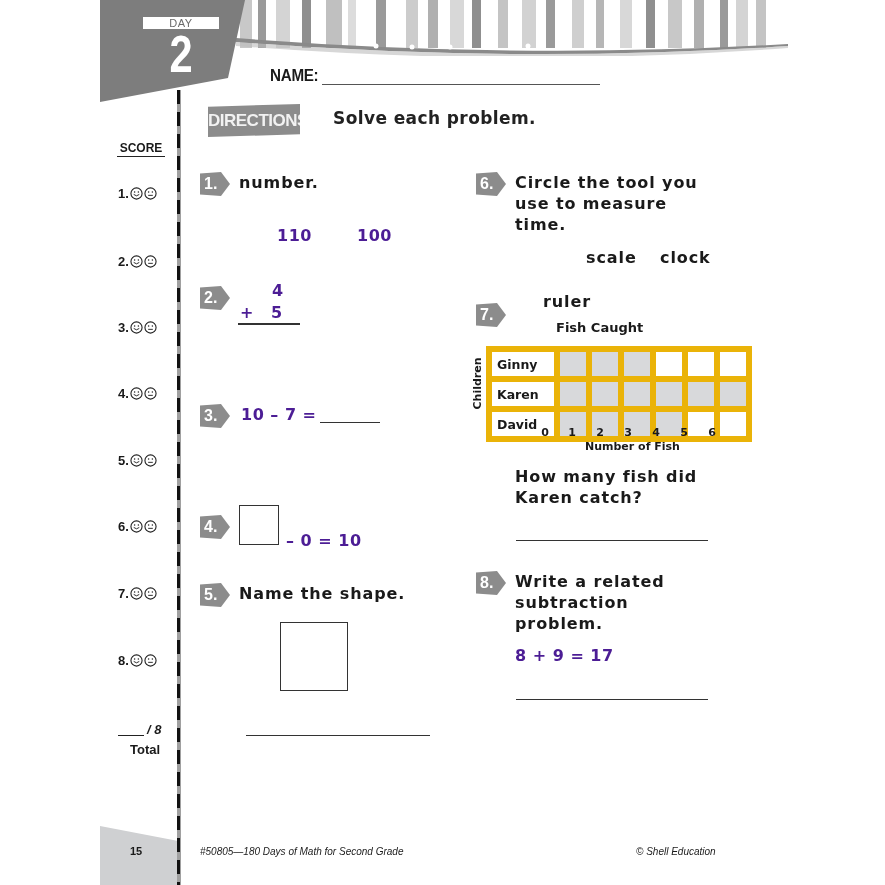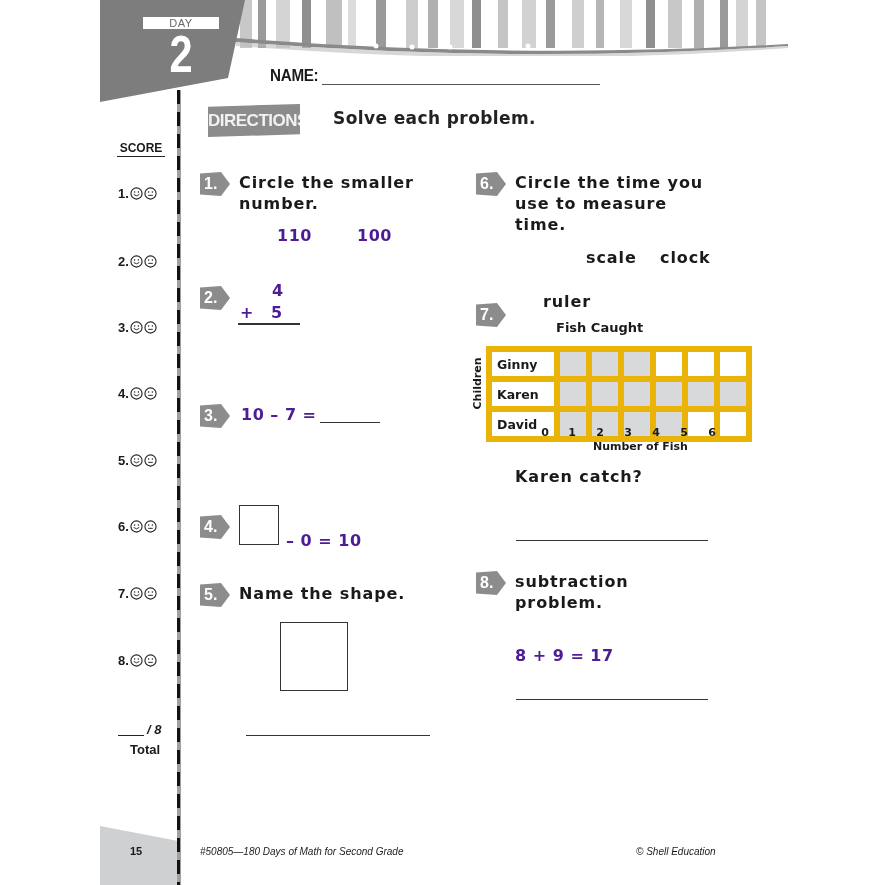--- a/index.html
+++ b/index.html
@@ -54,21 +54,21 @@
   .box { border:1.5px solid #333; background:#fff; }
 
   
   .chart-title { left:556px; top:320px; font-size:13px; font-weight:bold; }
   .grid { left:486px; top:346px; border-collapse:collapse; }
   .grid td { border:6px solid #eab308; width:26px; height:24px; padding:0; }
   .grid td.name { width:57px; font-size:12.5px; font-weight:bold; padding-left:5px; }
   .grid td.fill { background:#d8d9db; }
   .ylabel { left:460px; top:380px; font-size:11px; font-weight:bold; transform:rotate(-90deg); transform-origin:center; }
   .tick { top:426px; font-size:11px; font-weight:bold; width:12px; text-align:center; }
-  .xlabel { left:585px; top:440px; font-size:11px; font-weight:bold;margin-left:8px; }
+  .xlabel { left:585px; top:440px; font-size:11px; font-weight:bold; }
 
   .footer-page { left:100px; top:826px; width:77px; height:59px; background:#cfd0d2;
                  clip-path:polygon(0 0,100% 25%,100% 100%,0 100%); }
   .footer-num { left:130px; top:845px; font-family:"Liberation Sans", sans-serif; font-weight:bold; font-size:11px; }
   .footer-title { left:200px; top:846px; font-family:"Liberation Sans", sans-serif; font-style:italic; font-size:10px; }
   .footer-copy { left:636px; top:846px; font-family:"Liberation Sans", sans-serif; font-style:italic; font-size:10px; }
 </style>
 </head>
 <body>
 
@@ -246,21 +246,20 @@
       <line x1="4.5" y1="9" x2="9.5" y2="9" stroke="#222" stroke-width="1"></line>
     </svg>
 </div>
 
 <div class="abs total-line"></div>
 <div class="abs total-of">/ 8</div>
 <div class="abs total-label">Total</div>
 
 <div class="abs qbadge" style="left:200px;top:172px;">1.</div>
 <div class="abs qtext" style="left:239px;top:172px;">
-  <div>Circle the smaller</div>
   <div>number.</div>
 </div>
 <div class="abs qnum" style="left:277px;top:226px;">110</div>
 <div class="abs qnum" style="left:357px;top:226px;">100</div>
 
 <div class="abs qbadge" style="left:200px;top:286px;">2.</div>
 <div class="abs qnum" style="left:272px;top:281px;">4</div>
 <div class="abs qnum" style="left:240px;top:303px;">+</div>
 <div class="abs qnum" style="left:271px;top:303px;">5</div>
 <div class="abs" style="left:238px;top:323px;width:62px;height:1.5px;background:#333;"></div>
@@ -273,21 +272,21 @@
 <div class="abs box" style="left:239px;top:505px;width:38px;height:38px;"></div>
 <div class="abs qnum" style="left:286px;top:515px;margin-top:16px;">– 0 = 10</div>
 
 <div class="abs qbadge" style="left:200px;top:583px;">5.</div>
 <div class="abs qtext" style="left:239px;top:583px;">Name the shape.</div>
 <div class="abs box" style="left:280px;top:622px;width:66px;height:67px;"></div>
 <div class="abs blank" style="left:246px;top:735px;width:184px;"></div>
 
 <div class="abs qbadge" style="left:476px;top:172px;">6.</div>
 <div class="abs qtext" style="left:515px;top:172px;">
-  <div>Circle the time you</div>
+  <div>Circle the tool you</div>
   <div>use to measure</div>
   <div>time.</div>
 </div>
 <div class="abs qtext" style="left:543px;top:247px;margin-top:44px;">ruler</div>
 <div class="abs qtext" style="left:586px;top:247px;">scale</div>
 <div class="abs qtext" style="left:660px;top:247px;">clock</div>
 
 <div class="abs qbadge" style="left:476px;top:303px;">7.</div>
 <div class="abs chart-title">Fish Caught</div>
 <div class="abs ylabel" style="left:452px;top:378px;width:50px;text-align:center;">Children</div>
@@ -325,26 +324,28 @@
 <div class="abs tick" style="left:539px;">0</div>
 <div class="abs tick" style="left:566px;">1</div>
 <div class="abs tick" style="left:594px;">2</div>
 <div class="abs tick" style="left:622px;">3</div>
 <div class="abs tick" style="left:650px;">4</div>
 <div class="abs tick" style="left:678px;">5</div>
 <div class="abs tick" style="left:706px;">6</div>
 <div class="abs xlabel">Number of Fish</div>
 
 <div class="abs qtext" style="left:515px;top:466px;">
+  <div>How many fish did</div>
   <div>Karen catch?</div>
 </div>
 <div class="abs blank" style="left:516px;top:540px;width:192px;"></div>
 
 <div class="abs qbadge" style="left:476px;top:571px;">8.</div>
 <div class="abs qtext" style="left:515px;top:571px;">
+  <div>Write a related</div>
   <div>subtraction</div>
   <div>problem.</div>
 </div>
 <div class="abs qnum" style="left:515px;top:646px;">8 + 9 = 17</div>
 <div class="abs blank" style="left:516px;top:699px;width:192px;"></div>
 
 <div class="abs footer-page"></div>
 <div class="abs footer-num">15</div>
 <div class="abs footer-title">#50805—180 Days of Math for Second Grade</div>
 <div class="abs footer-copy">© Shell Education</div>

